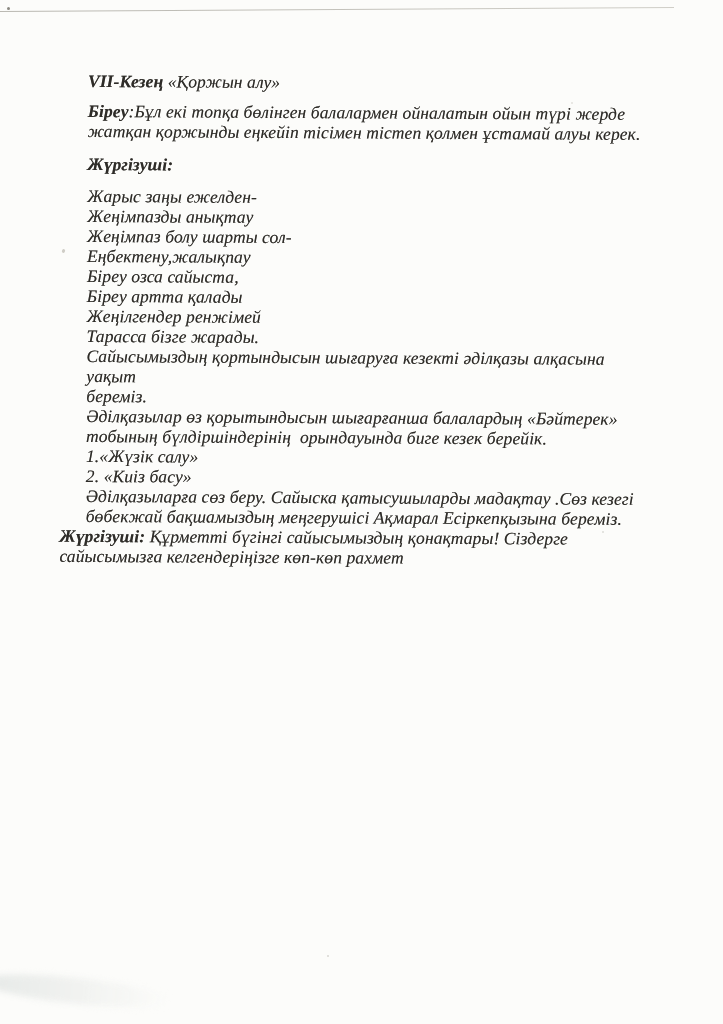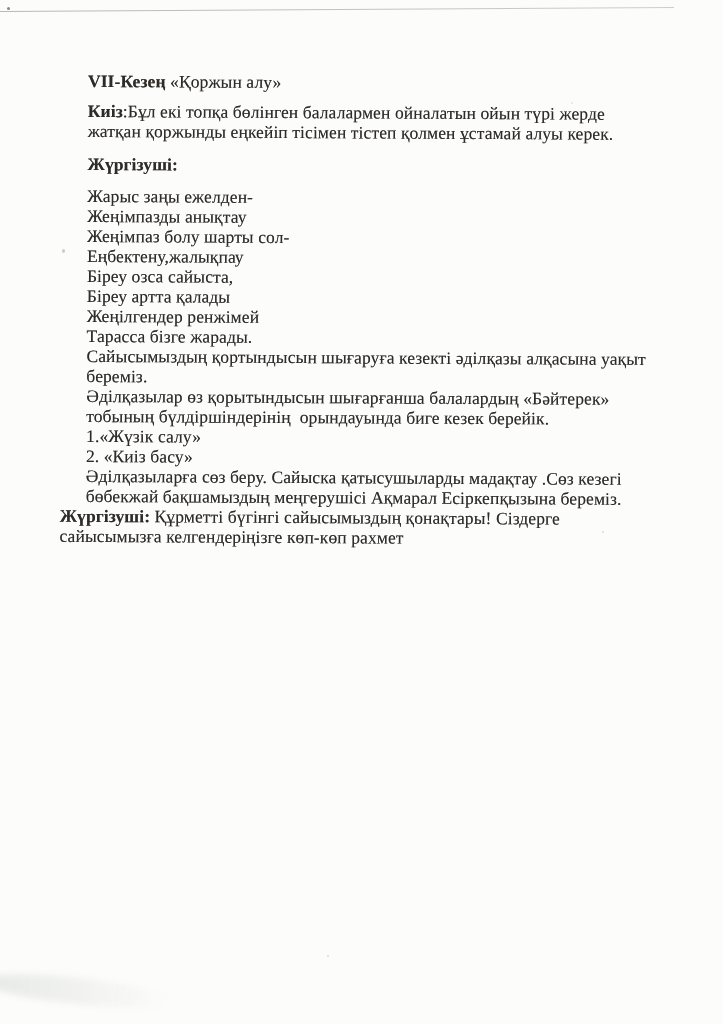--- a/index.html
+++ b/index.html
@@ -11,20 +11,21 @@
     width: 723px; height: 1024px;
     background: #ffffff;
     font-family: "Liberation Serif", serif;
     overflow: hidden;
   }
   .scan-page {
     position: relative;
     width: 723px; height: 1024px;
     background: var(--paper);
     color: var(--ink);
+    font-style: italic;
   }
   
   .paper-edge-line {
     position: absolute;
     left: 0; top: 11px;
     width: 674px; height: 1px;
     background: linear-gradient(to right, #a9a79f, #b8b6ae 60%, #c4c2ba);
     transform: rotate(-0.33deg);
     transform-origin: left center;
     opacity: 0.8;
@@ -87,21 +88,21 @@
   <div class="left-speck"></div>
   <div class="dot-speck-1"></div>
   <div class="dot-speck-2"></div>
   <div class="dot-speck-3"></div>
   <div class="scan-smudge"></div>
 
   <div class="document-text">
 
     <p class="stage-heading"><b>VII-Кезең</b><span> «Қоржын алу»</span></p>
 
-    <p class="conditions-para"><b>Киіз</b><span>:Бұл екі топқа бөлінген балалармен ойналатын ойын түрі жерде
+    <p class="conditions-para"><b>Біреу</b><span>:Бұл екі топқа бөлінген балалармен ойналатын ойын түрі жерде
 жатқан қоржынды еңкейіп тісімен тістеп қолмен ұстамай алуы керек.</span></p>
 
     <p class="presenter-head"><b>Жүргізуші:</b></p>
 
     <p>Жарыс заңы ежелден-
 Жеңімпазды анықтау
 Жеңімпаз болу шарты сол-
 Еңбектену,жалықпау
 Біреу озса сайыста,
 Біреу артта қалады

